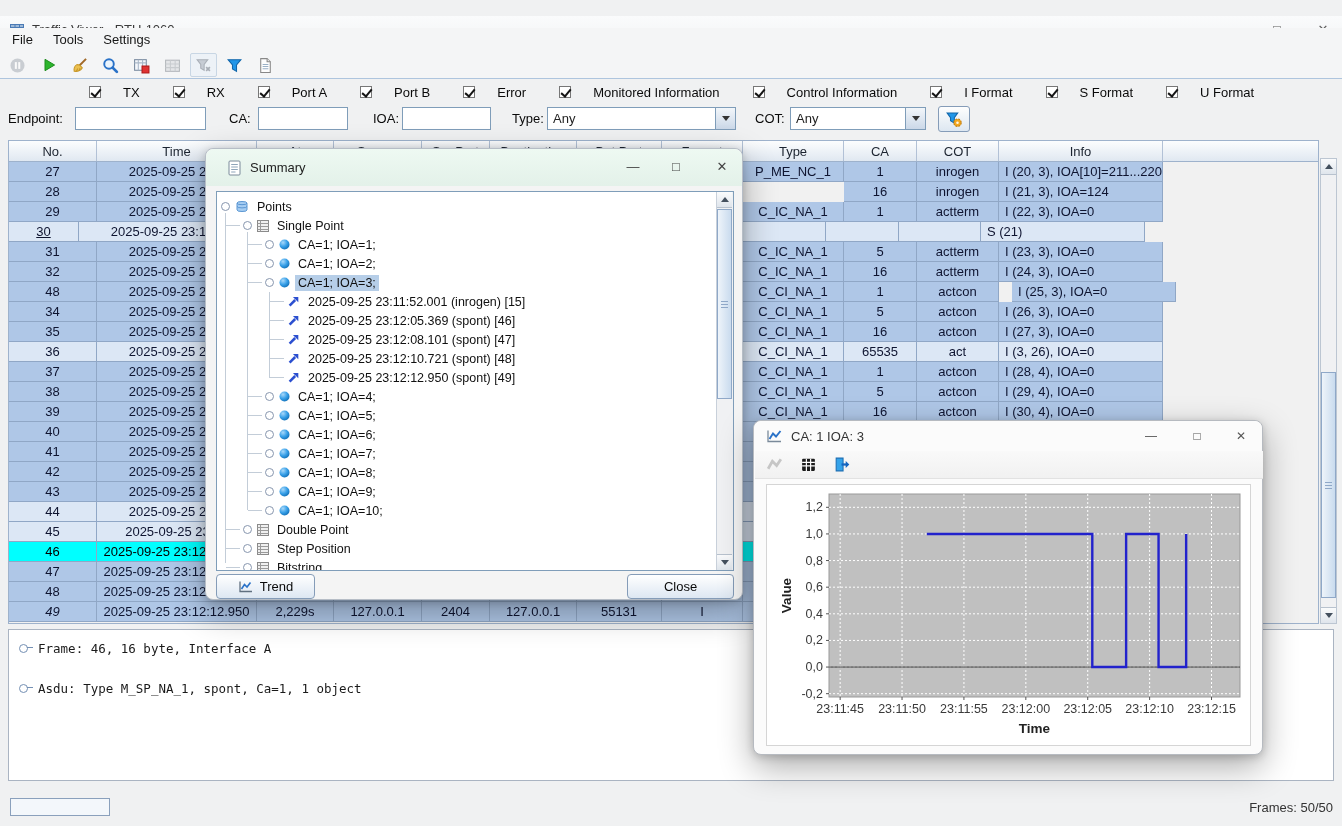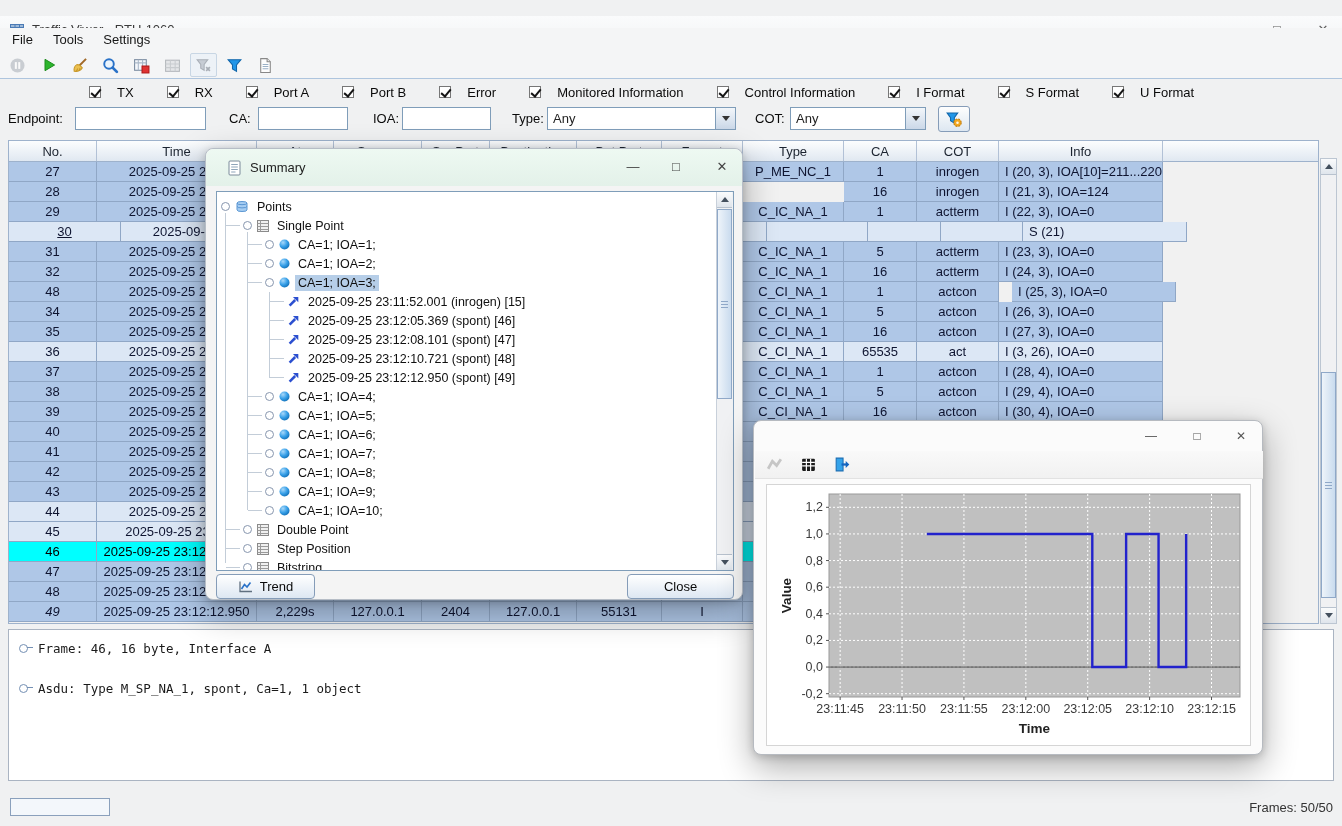--- a/index.html
+++ b/index.html
@@ -20,21 +20,21 @@
   .menubar { position:absolute; left:0; top:28px; width:100%; height:24px; background:#f4f5f6;
              display:flex; align-items:center; padding-left:2px; }
   .menu-item { padding:0 10px; font-size:13px; color:#161616; line-height:24px; }
   .toolbar { position:absolute; left:0; top:52px; width:100%; height:27px; background:#f4f5f6;
              border-bottom:1px solid #aec5de; display:flex; align-items:center; padding-left:4px; gap:4px; }
   .tbtn { width:27px; height:24px; display:flex; align-items:center; justify-content:center; }
   .tbtn.framed { border:1px solid #c8d6e4; background:#edf2f7; border-radius:2px; }
 
   
   .checkrow { position:absolute; left:77px; top:84px; height:16px; display:flex; gap:21px; align-items:center; }
-  .cb { display:flex; align-items:center; gap:16px; font-size:13px; color:#0a0a0a; white-space:nowrap;padding-left:12px; }
+  .cb { display:flex; align-items:center; gap:22px; font-size:13px; color:#0a0a0a; white-space:nowrap;padding-left:12px; }
   .cb .box { width:12px; height:12px; border:1px solid #777; background:#fff; position:relative; flex:none; }
   .cb.checked .box::after { content:""; position:absolute; left:3px; top:0; width:4px; height:8px;
       border-right:2px solid #151515; border-bottom:2px solid #151515; transform:rotate(40deg); }
   .filterrow { position:absolute; left:0; top:106px; width:100%; height:28px; }
   .flabel { position:absolute; top:5px; font-size:13px; color:#0a0a0a; }
   #lbl-endpoint{left:8px} #lbl-ca{left:229px} #lbl-ioa{left:373px} #lbl-type{left:512px} #lbl-cot{left:755px}
   .tfield { position:absolute; top:1px; height:23px; background:#fff; border:1px solid #7f9db9;
             font-size:13px; padding:0 4px; font-family:inherit; }
   #in-endpoint{left:75px;width:131px} #in-ca{left:258px;width:90px} #in-ioa{left:402px;width:89px}
   .combo { position:absolute; top:1px; height:23px; background:#fff; border:1px solid #7f9db9; display:flex; }
@@ -389,21 +389,21 @@
         <div class="td c-destination" style="width: 87px;"></div>
         <div class="td c-dst_port" style="width: 85px;"></div>
         <div class="td c-format" style="width: 81px;"></div>
         <div class="td c-type" style="width: 101px;">C_IC_NA_1</div>
         <div class="td c-ca" style="width: 73px;">1</div>
         <div class="td c-cot" style="width: 82px;">actterm</div>
         <div class="td c-info" style="width: 164px;">I (22, 3), IOA=0</div>
         <div class="td filler"></div>
       </div>
       <div class="trow tx">
-        <div class="td c-no" style="width: 112px; text-decoration: underline;">30</div>
+        <div class="td c-no" style="width: 70px; text-decoration: underline;">30</div>
         <div class="td c-time" style="width: 160px;">2025-09-25 23:1</div>
         <div class="td c-at" style="width: 77px;"></div>
         <div class="td c-source" style="width: 88px;"></div>
         <div class="td c-src_port" style="width: 68px;"></div>
         <div class="td c-destination" style="width: 87px;"></div>
         <div class="td c-dst_port" style="width: 85px;"></div>
         <div class="td c-format" style="width: 81px;"></div>
         <div class="td c-type" style="width: 101px;"></div>
         <div class="td c-ca" style="width: 73px;"></div>
         <div class="td c-cot" style="width: 82px;"></div>
@@ -966,20 +966,31 @@
           </span>
         </span>
       <span>Trend</span>
     </div>
     <div class="jbtn" id="btn-close">
       <span>Close</span>
     </div>
   </div>
 
   <div class="chartwin">
+    <div class="ctitle">
+      <span class="cicon" id="cw-icon">
+          <span style="display: flex;">
+            <svg width="17" height="15" viewBox="0 0 17 15">
+              <path d="M2 1.5 V12.5 H15" stroke="#7a8a9a" fill="none" stroke-width="1.3"></path>
+              <polyline points="3.5,10 7,4.5 10,7.5 14.5,2" stroke="#2a72c8" stroke-width="1.9" fill="none"></polyline>
+            </svg>
+          </span>
+        </span>
+      <span class="ctext">CA: 1 IOA: 3</span>
+    </div>
     <span class="cctl" id="c-min">—</span>
     <span class="cctl" id="c-max">□</span>
     <span class="cctl" id="c-close">✕</span>
     <div class="ctoolbar" id="chart-toolbar">
         <div class="ctb disabled">
           <span style="display: flex;">
             <svg width="17" height="17" viewBox="0 0 16 16">
               <polyline points="2,12 6,5 10,9 14,3" stroke="#c6c6c6" stroke-width="2.6" fill="none"></polyline>
             </svg>
           </span>

